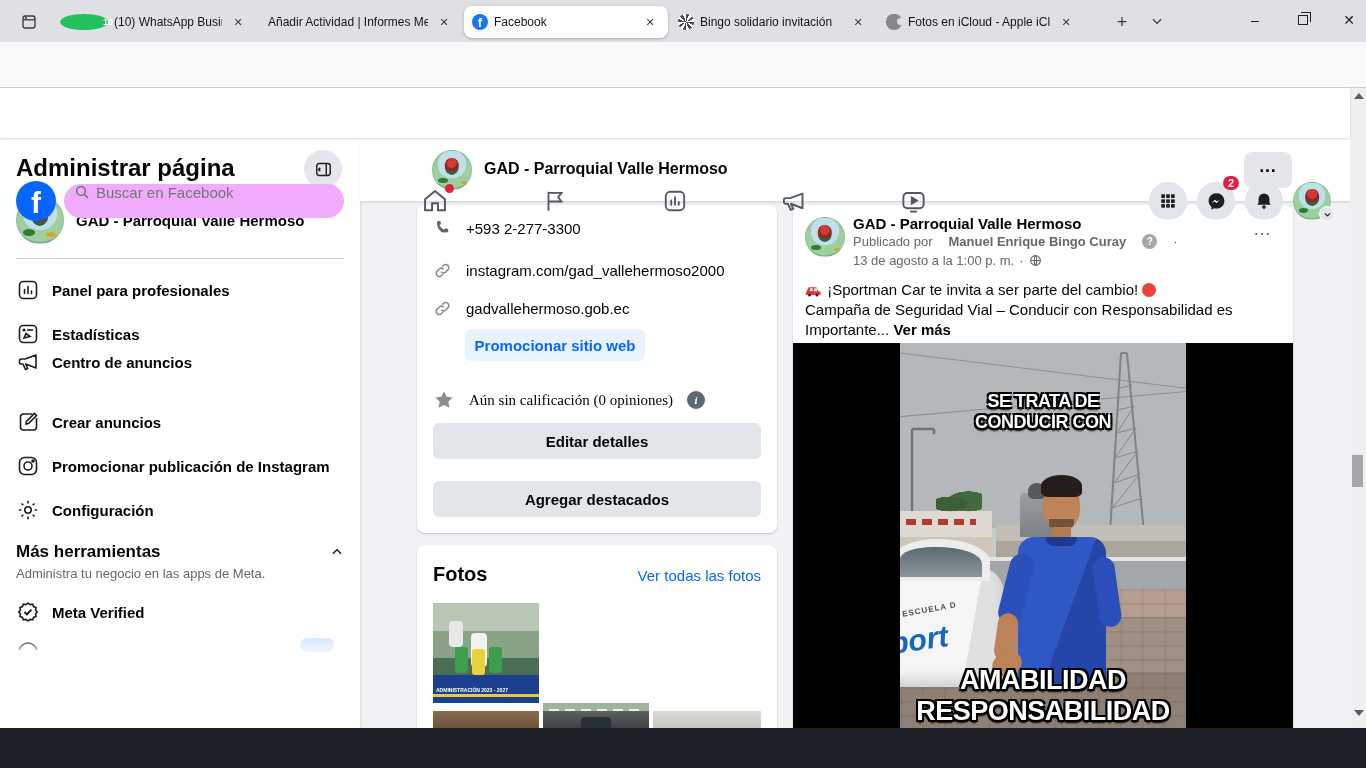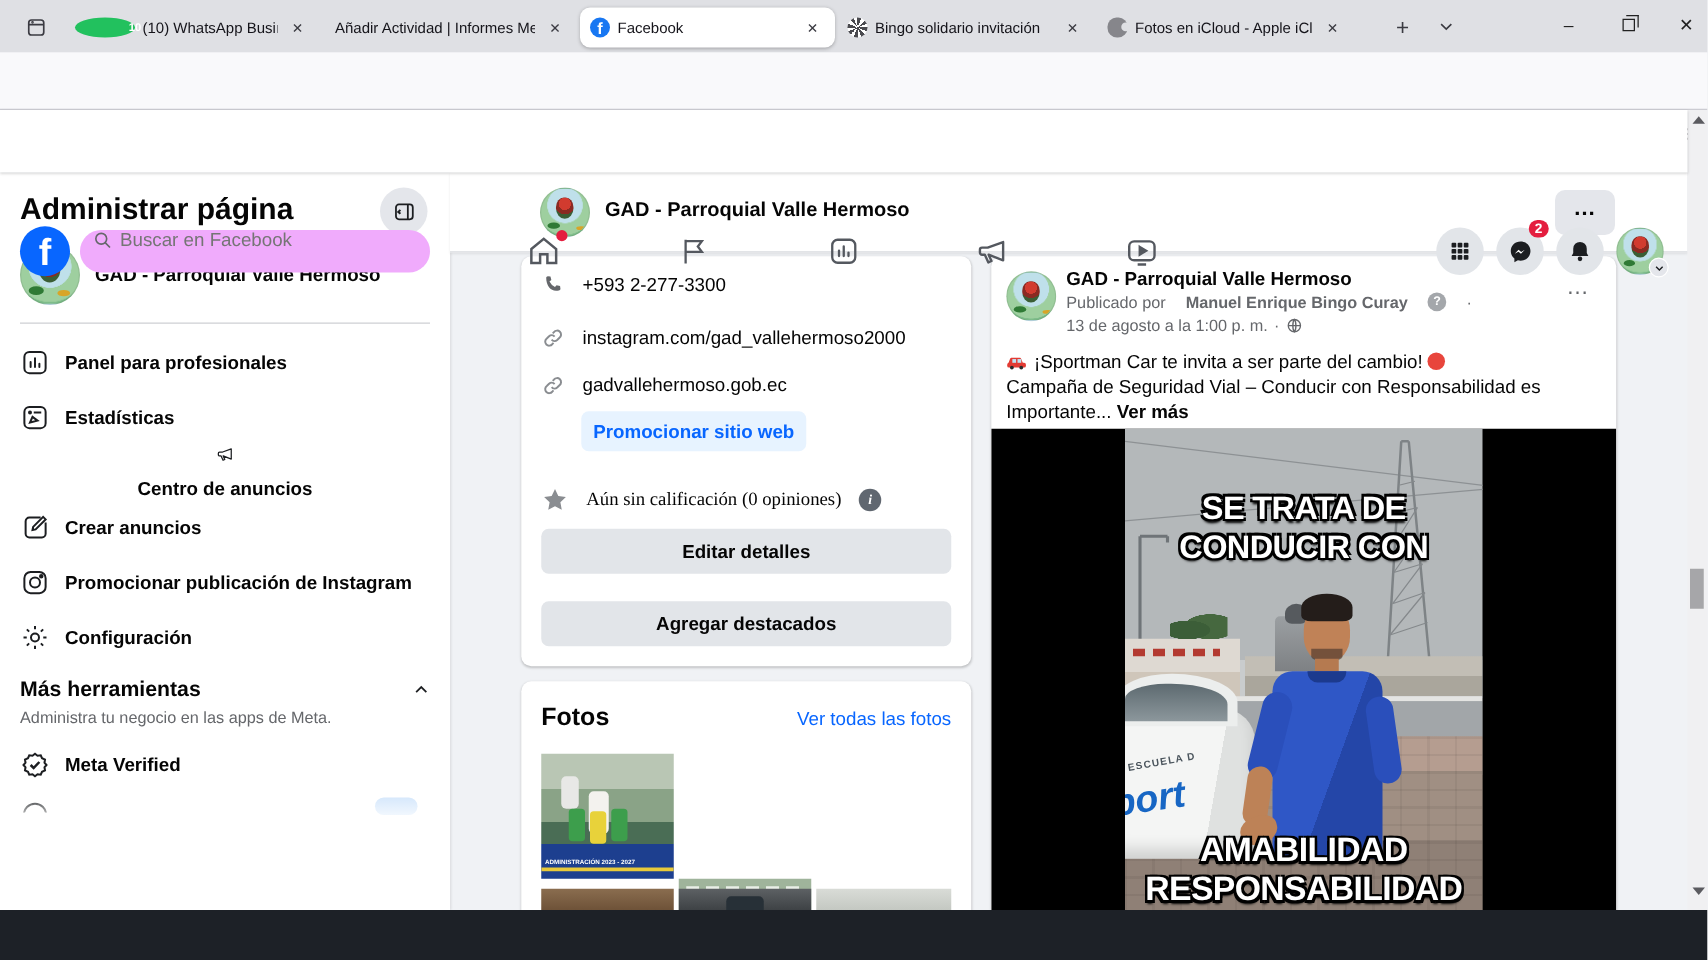--- a/index.html
+++ b/index.html
@@ -46,21 +46,21 @@
 
   
   .card { background:#fff; border-radius:8px; box-shadow:0 1px 2px rgba(0,0,0,.2); }
   .about-row { display:flex; align-items:center; gap:14px; font-size:15px; color:#050505; }
   .btn-gray { background:#e2e5e9; border-radius:6px; display:flex; align-items:center; justify-content:center; font-size:15px; font-weight:600; color:#050505; }
   .btn-lightblue { background:#e7f3ff; border-radius:6px; display:flex; align-items:center; justify-content:center; font-size:15px; font-weight:600; color:#0866ff; }
   .link-blue { color:#0866ff; font-size:15px; }
 
   
   .posttext { font-size:15px; line-height:20px; color:#050505; }
-  .vid-overlay { position:absolute; width:100%; text-align:center; color:#fff; font-weight:900; font-size:26px; letter-spacing:-0.5px;
+  .vid-overlay { position:absolute; width:100%; text-align:center; color:#fff; font-weight:900; font-size:18px; letter-spacing:-0.5px;
      text-shadow:-2px -2px 0 #000, 2px -2px 0 #000, -2px 2px 0 #000, 2px 2px 0 #000, 0 3px 2px #000; }
 
   
   .thumb { position:relative; overflow:hidden; }
   .tinytxt { position:absolute; font-size:5px; line-height:6px; }
 
   
   .scrolltrack { left:1350px; top:88px; width:16px; height:640px; background:#f0f0f2; }
   .arrow-up, .arrow-down { position:absolute; left:4px; width:0; height:0; border-left:5px solid transparent; border-right:5px solid transparent; }
   .arrow-up { border-bottom:6px solid #5b5b60; } .arrow-down { border-top:6px solid #5b5b60; }
@@ -278,21 +278,21 @@
   </div>
   <div class="abs side-item" style="top:174px;">
     <svg width="24" height="24" viewBox="0 0 24 24" fill="none" stroke="#1c1e21" stroke-width="1.6">
         <rect x="3.5" y="3.5" width="17" height="17" rx="4"></rect>
         <circle cx="8" cy="8" r="0.8" fill="#1c1e21"></circle>
         <line x1="11" y1="8" x2="17" y2="8"></line>
         <path d="M8 16l6-1.5-4-3z"></path>
       </svg>
     <span>Estadísticas</span>
   </div>
-  <div class="abs side-item" style="top:218px;flex-direction:column;">
+  <div class="abs side-item" style="top:202px;">
     <svg width="24" height="24" viewBox="0 0 24 24" fill="none" stroke="#1c1e21" stroke-width="1.6">
         <path d="M20 5L9 9H5a1.5 1.5 0 0 0-1.5 1.5v2A1.5 1.5 0 0 0 5 14h2l2.5 5.5 2.2-1-2-4.5L20 18z" stroke-linejoin="round"></path>
       </svg>
     <span>Centro de anuncios</span>
   </div>
   <div class="abs side-item" style="top:262px;">
     <svg width="24" height="24" viewBox="0 0 24 24" fill="none" stroke="#1c1e21" stroke-width="1.6">
         <path d="M20.5 8v9a3 3 0 0 1-3 3h-10a3 3 0 0 1-3-3V7a3 3 0 0 1 3-3h9"></path>
         <path d="M10 14l2.5-.5 8-8-2-2-8 8z"></path>
       </svg>

